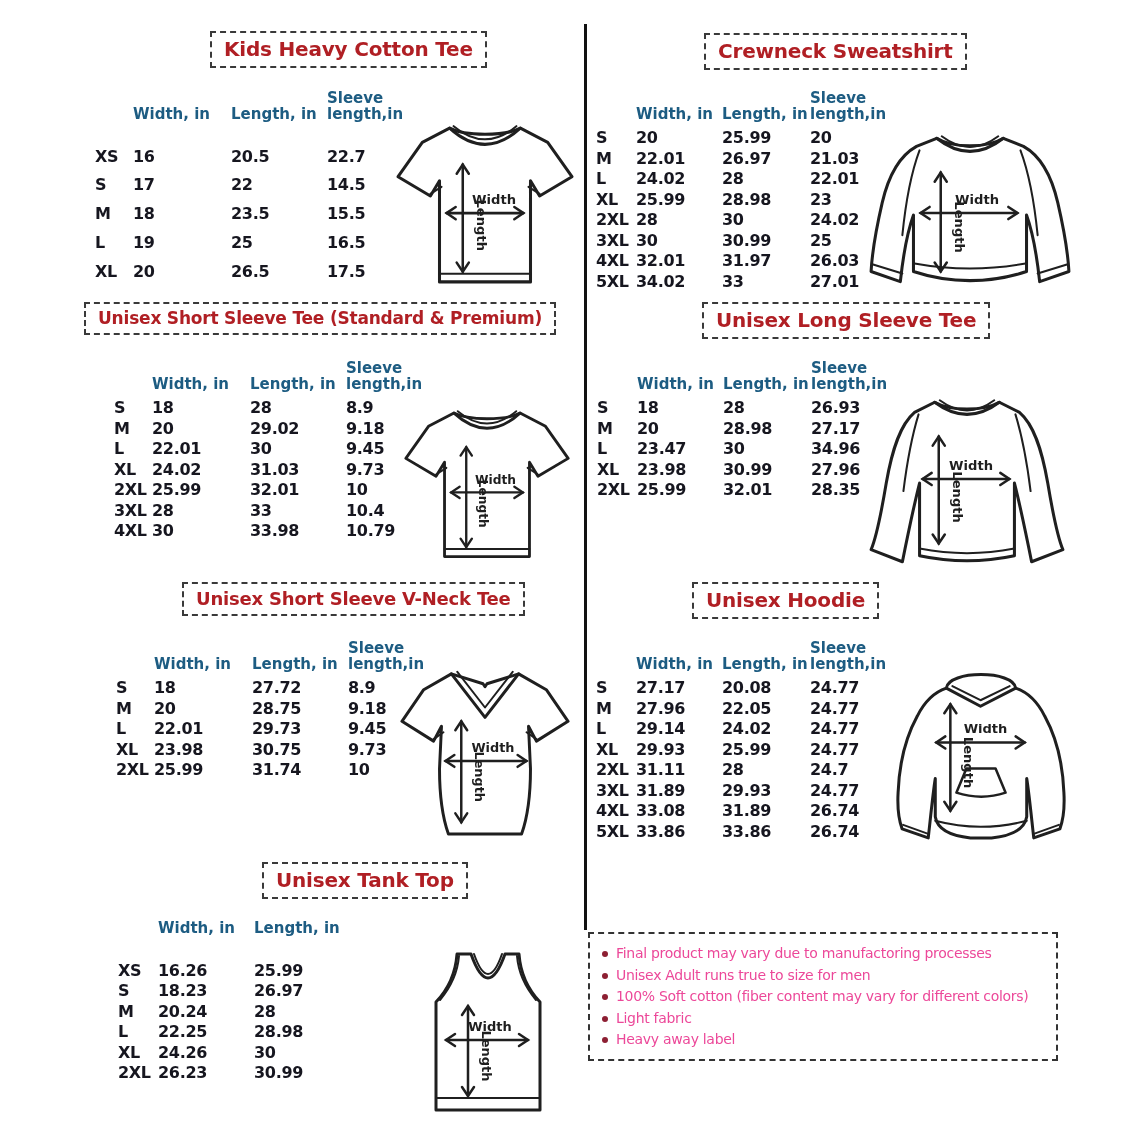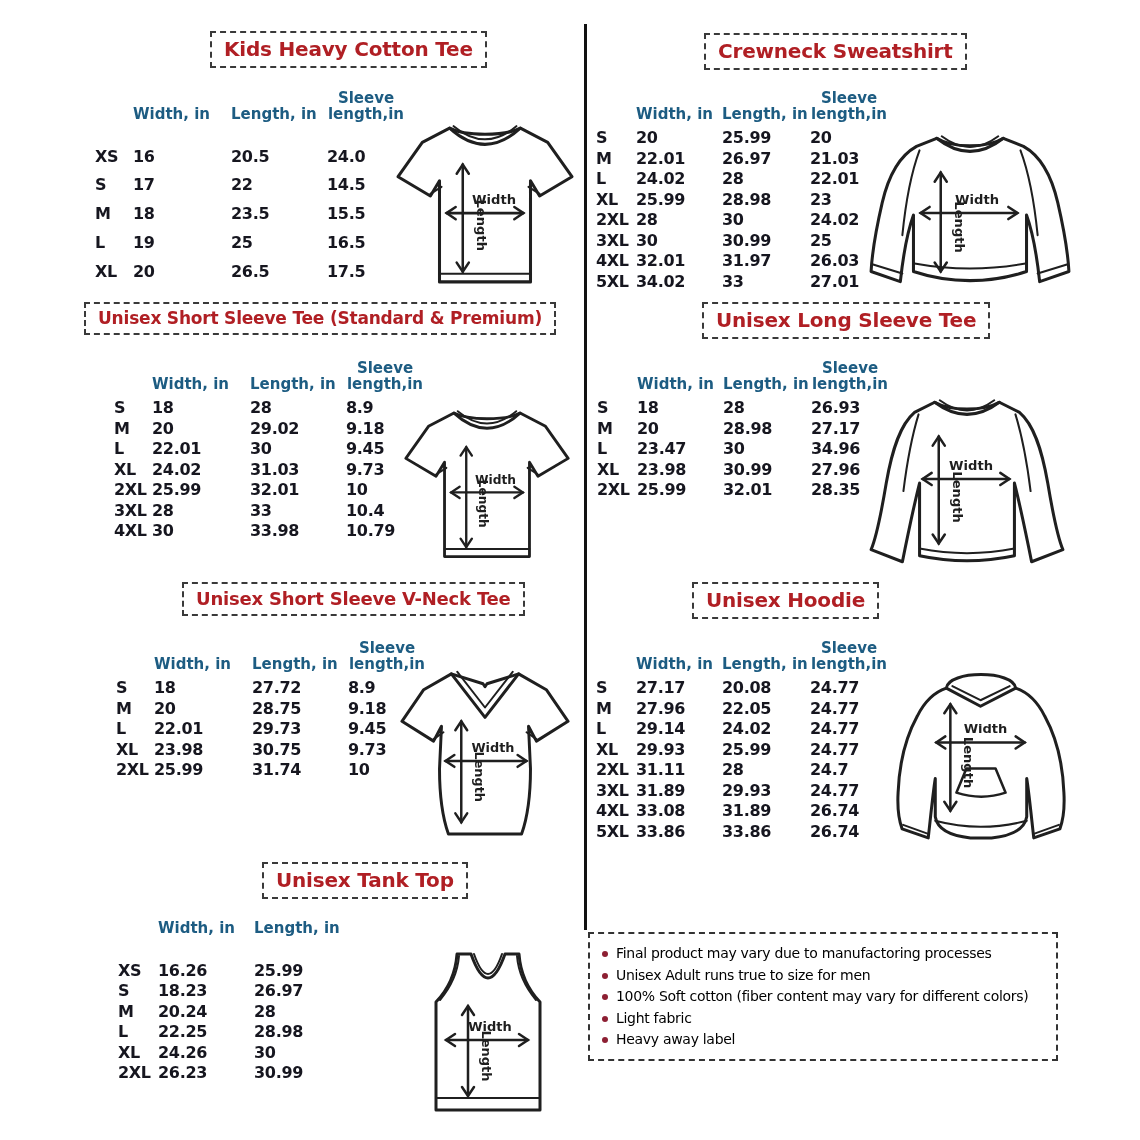--- a/index.html
+++ b/index.html
@@ -16,35 +16,35 @@
   .fs18 { font-size:18px; }
 
   .size-table { position:absolute; }
   .trow { display:grid; align-items:end; }
   .cols3 .trow  { grid-template-columns:38px 98px 96px 86px; }
   .cols3r .trow { grid-template-columns:40px 86px 88px 84px; }
   .cols2 .trow  { grid-template-columns:40px 96px 96px; }
   .thead { color:var(--header_blue,#1d5c82); font-weight:bold; font-size:15px; margin-bottom:4px;margin-top:7px; }
   .gap-md .thead { margin-bottom:14px; }
   .gap-lg .thead { margin-bottom:22px; }
-  .thead .tcell:nth-child(4) { text-align:center; line-height:1.06; max-width:78px; }
+  .thead .tcell:nth-child(4) { text-align:left; line-height:1.06; max-width:78px; }
   .size-table .trow:not(.thead) { height:20.5px; }
   .rows-tall .trow:not(.thead) { height:28.8px; }
   .size-cell, .val-cell { font-weight:bold; font-size:16px; color:var(--text_dark,#16161f); letter-spacing:-0.3px; }
 
   .garment { position:absolute; }
   .dim-label { font-size:13px; font-weight:bold; fill:#1f1f1f; font-family:"DejaVu Sans", sans-serif; }
 
   .divider { position:absolute; background:#111; }
 
   .notes {
     position:absolute; border:2px dashed #333; background:#fff;
     padding:9px 10px 8px 12px;
   }
-  .note-item { display:flex; gap:8px; font-size:14px; color:#000000; line-height:21.5px; letter-spacing:-0.3px; }
+  .note-item { display:flex; gap:8px; font-size:14px; color:#ec4899; line-height:21.5px; letter-spacing:-0.3px; }
   .bullet { width:6px; height:6px; border-radius:50%; background:var(--bullet_red,#8d1f33); margin-top:8px; flex:none; }
 </style>
 </head>
 <body>
 
 <div id="chart">
 
   <div class="divider" style="left:584px;top:24px;width:3px;height:906px"></div>
 
   <section>
@@ -53,21 +53,21 @@
         <div class="trow thead">
           <div class="tcell size-head"></div>
           <div class="tcell col-head">Width, in</div>
           <div class="tcell col-head">Length, in</div>
           <div class="tcell col-head">Sleeve length,in</div>
         </div>
         <div class="trow">
           <div class="tcell size-cell">XS</div>
           <div class="tcell val-cell">16</div>
           <div class="tcell val-cell">20.5</div>
-          <div class="tcell val-cell">24.0</div>
+          <div class="tcell val-cell">22.7</div>
         </div>
         <div class="trow">
           <div class="tcell size-cell">S</div>
           <div class="tcell val-cell">17</div>
           <div class="tcell val-cell">22</div>
           <div class="tcell val-cell">14.5</div>
         </div>
         <div class="trow">
           <div class="tcell size-cell">M</div>
           <div class="tcell val-cell">18</div>

